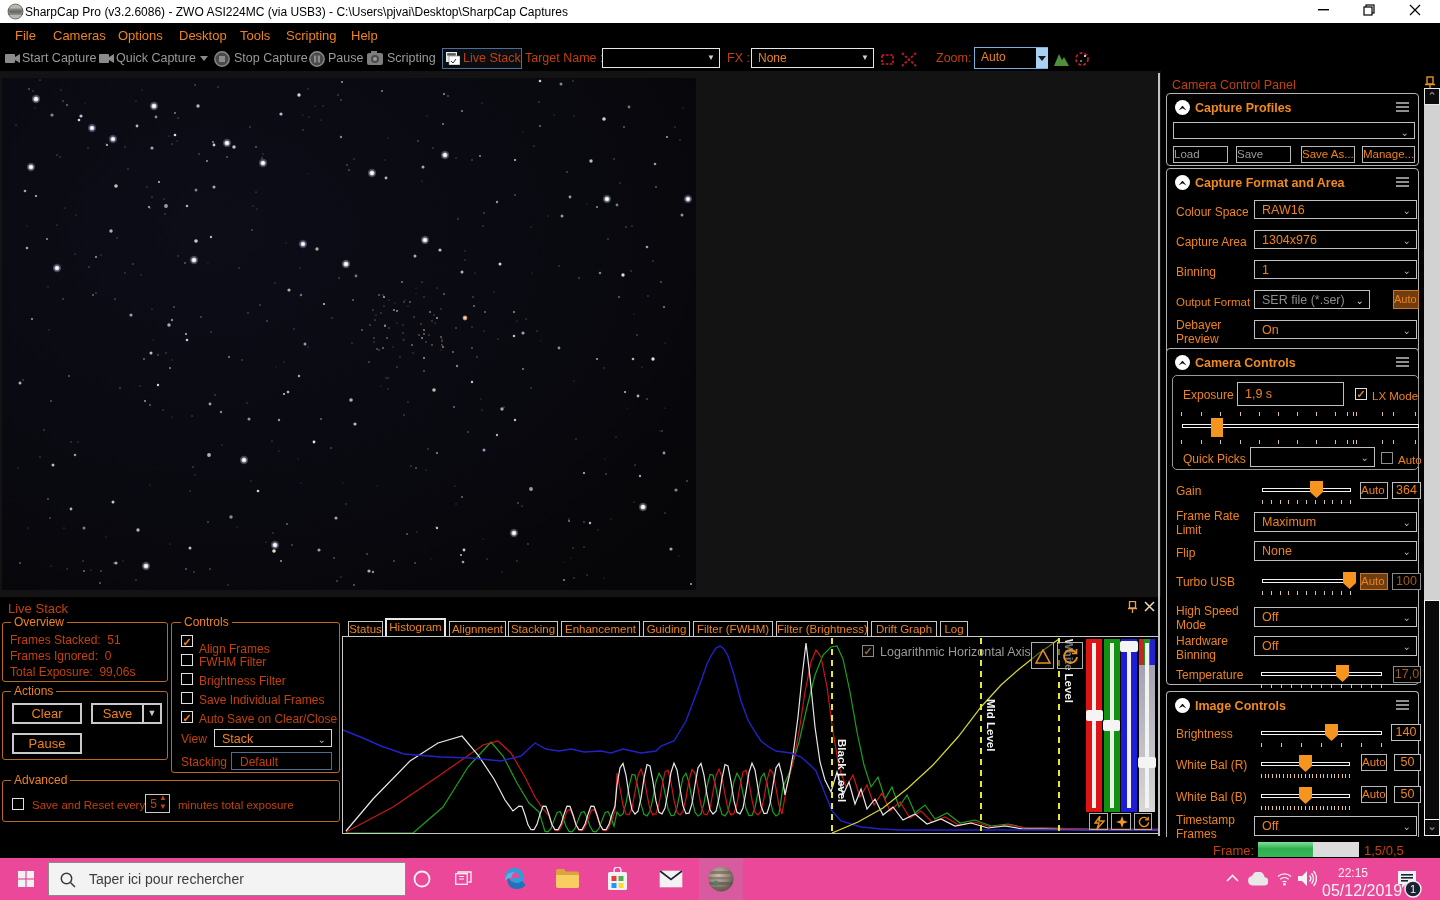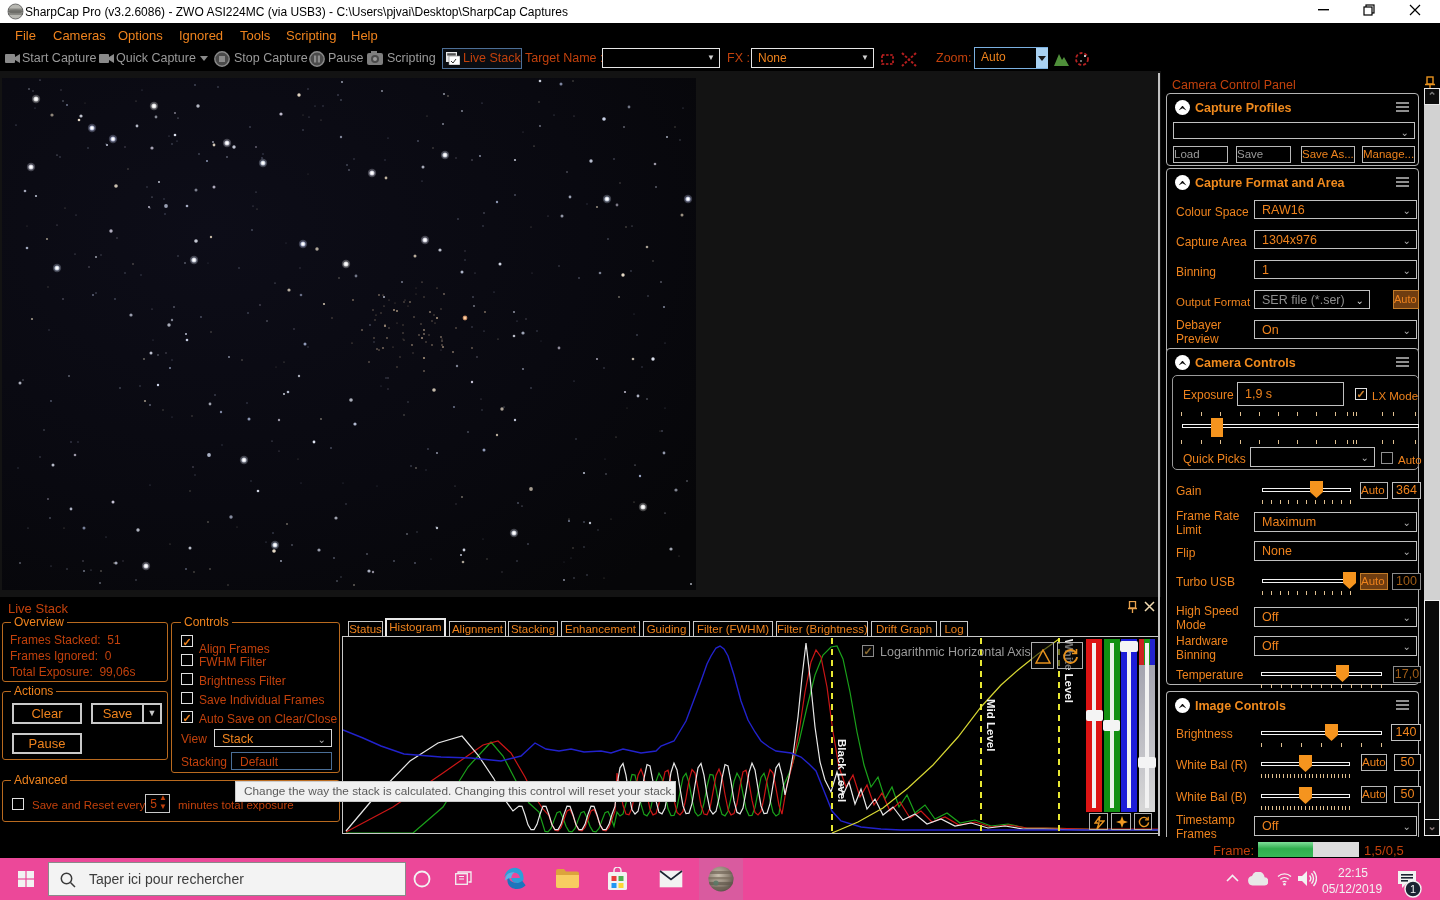--- a/index.html
+++ b/index.html
@@ -74,21 +74,21 @@
       </svg>
   <svg class="abs" style="left:1409px;top:4px" width="12" height="12" viewBox="0 0 12 12" stroke="#000" stroke-width="1.2">
         <path d="M1 1l10 10M11 1L1 11"></path>
       </svg>
 </div>
 
 <div class="abs" id="menubar">
   <span class="mi" style="left:15px">File</span>
   <span class="mi" style="left:53px">Cameras</span>
   <span class="mi" style="left:118px">Options</span>
-  <span class="mi" style="left:179px">Ignored</span>
+  <span class="mi" style="left:179px">Desktop</span>
   <span class="mi" style="left:240px">Tools</span>
   <span class="mi" style="left:286px">Scripting</span>
   <span class="mi" style="left:351px">Help</span>
 </div>
 
 <div class="abs" id="toolbar">
 
   <svg class="ti" style="left:5px;top:6px" width="15" height="11" viewBox="0 0 15 11" fill="#8a8a8a">
         <rect x="0" y="1" width="10" height="9" rx="1"></rect>
         <path d="M10 4l5-3v9l-5-3z"></path>
@@ -1077,23 +1077,20 @@
         </div>
   <div class="abs" style="left:791px;top:176px;width:18px;height:17px;border:1px solid #b0b0b0;">
           <svg style="position:absolute;left:3px;top:2px" width="12" height="12" viewBox="0 0 17 17" fill="none" stroke="#e8921e" stroke-width="2">
             <path d="M14 5A6.5 6.5 0 1 0 15 9"></path>
             <path d="M14.5 1v4.5H10" stroke-width="1.8"></path>
           </svg>
         </div>
   </div>
 </div>
 
-<div class="abs" style="left:235px;top:781px;width:441px;height:21px;background:#f0f0f0;border:1px solid #cacaca;z-index:50;">
-  <div class="abs" style="left:8px;top:2px;color:#5a5a5a;font-size:11.8px;white-space:nowrap;">Change the way the stack is calculated. Changing this control will reset your stack.</div>
-</div>
 
 <div class="abs" id="taskbar">
   <svg class="abs" style="left:18px;top:13px" width="16" height="16" viewBox="0 0 16 16" fill="#f2f2f2">
         <rect x="0" y="0" width="7.4" height="7.4"></rect>
         <rect x="8.6" y="0" width="7.4" height="7.4"></rect>
         <rect x="0" y="8.6" width="7.4" height="7.4"></rect>
         <rect x="8.6" y="8.6" width="7.4" height="7.4"></rect>
       </svg>
   <div class="abs" style="left:48px;top:4px;width:358px;height:34px;background:#f3f3f3;border:1px solid #8a8a8a;">
     <svg class="abs" style="left:11px;top:9px" width="16" height="16" viewBox="0 0 16 16" fill="none" stroke="#3a3a3a" stroke-width="1.5">
@@ -1162,21 +1159,21 @@
         <path d="M2 5.5A9.5 9.5 0 0 1 15 5.5" stroke-width="1.3"></path>
         <path d="M4.3 8.3A6.3 6.3 0 0 1 12.7 8.3" stroke-width="1.3"></path>
         <path d="M6.6 11A3.2 3.2 0 0 1 10.4 11" stroke-width="1.3"></path>
         <circle cx="8.5" cy="13.2" r="1.3" fill="#f2f2f2" stroke="none"></circle>
       </svg>
   <svg class="abs" style="left:1298px;top:12px" width="19" height="17" viewBox="0 0 19 17">
         <path d="M0 6h4l5-5v15l-5-5H0z" fill="#f2f2f2"></path>
         <path d="M11.5 5.5a4.5 4.5 0 0 1 0 6M13.5 3.2a7.8 7.8 0 0 1 0 10.4M15.5 1a11 11 0 0 1 0 15" fill="none" stroke="#f2f2f2" stroke-width="1.4"></path>
       </svg>
   <div class="abs" style="left:1322px;top:8px;width:62px;height:13px;color:#f2f2f2;font-size:12px;text-align:center;">22:15</div>
-  <div class="abs" style="left:1322px;top:24px;width:62px;height:13px;color:#f2f2f2;font-size:12px;text-align:left;">05/12/2019</div>
+  <div class="abs" style="left:1322px;top:24px;width:62px;height:13px;color:#f2f2f2;font-size:16px;text-align:right;">05/12/2019</div>
   <svg class="abs" style="left:1398px;top:13px" width="18" height="17" viewBox="0 0 18 17">
         <path d="M0 0h18v13h-10l-4 4v-4H0z" fill="#f2f2f2"></path>
         <rect x="3" y="3" width="12" height="1.6" fill="#1b2332"></rect>
         <rect x="3" y="6" width="12" height="1.6" fill="#1b2332"></rect>
         <rect x="3" y="9" width="7" height="1.6" fill="#1b2332"></rect>
       </svg>
   <svg class="abs" style="left:1404px;top:22px" width="18" height="18" viewBox="0 0 18 18">
         <circle cx="9" cy="9" r="8" fill="#1b2332" stroke="#f2f2f2" stroke-width="1.4"></circle>
         <text x="9" y="13" text-anchor="middle" fill="#f2f2f2" font-size="11" font-family="Liberation Sans">1</text>
       </svg>

